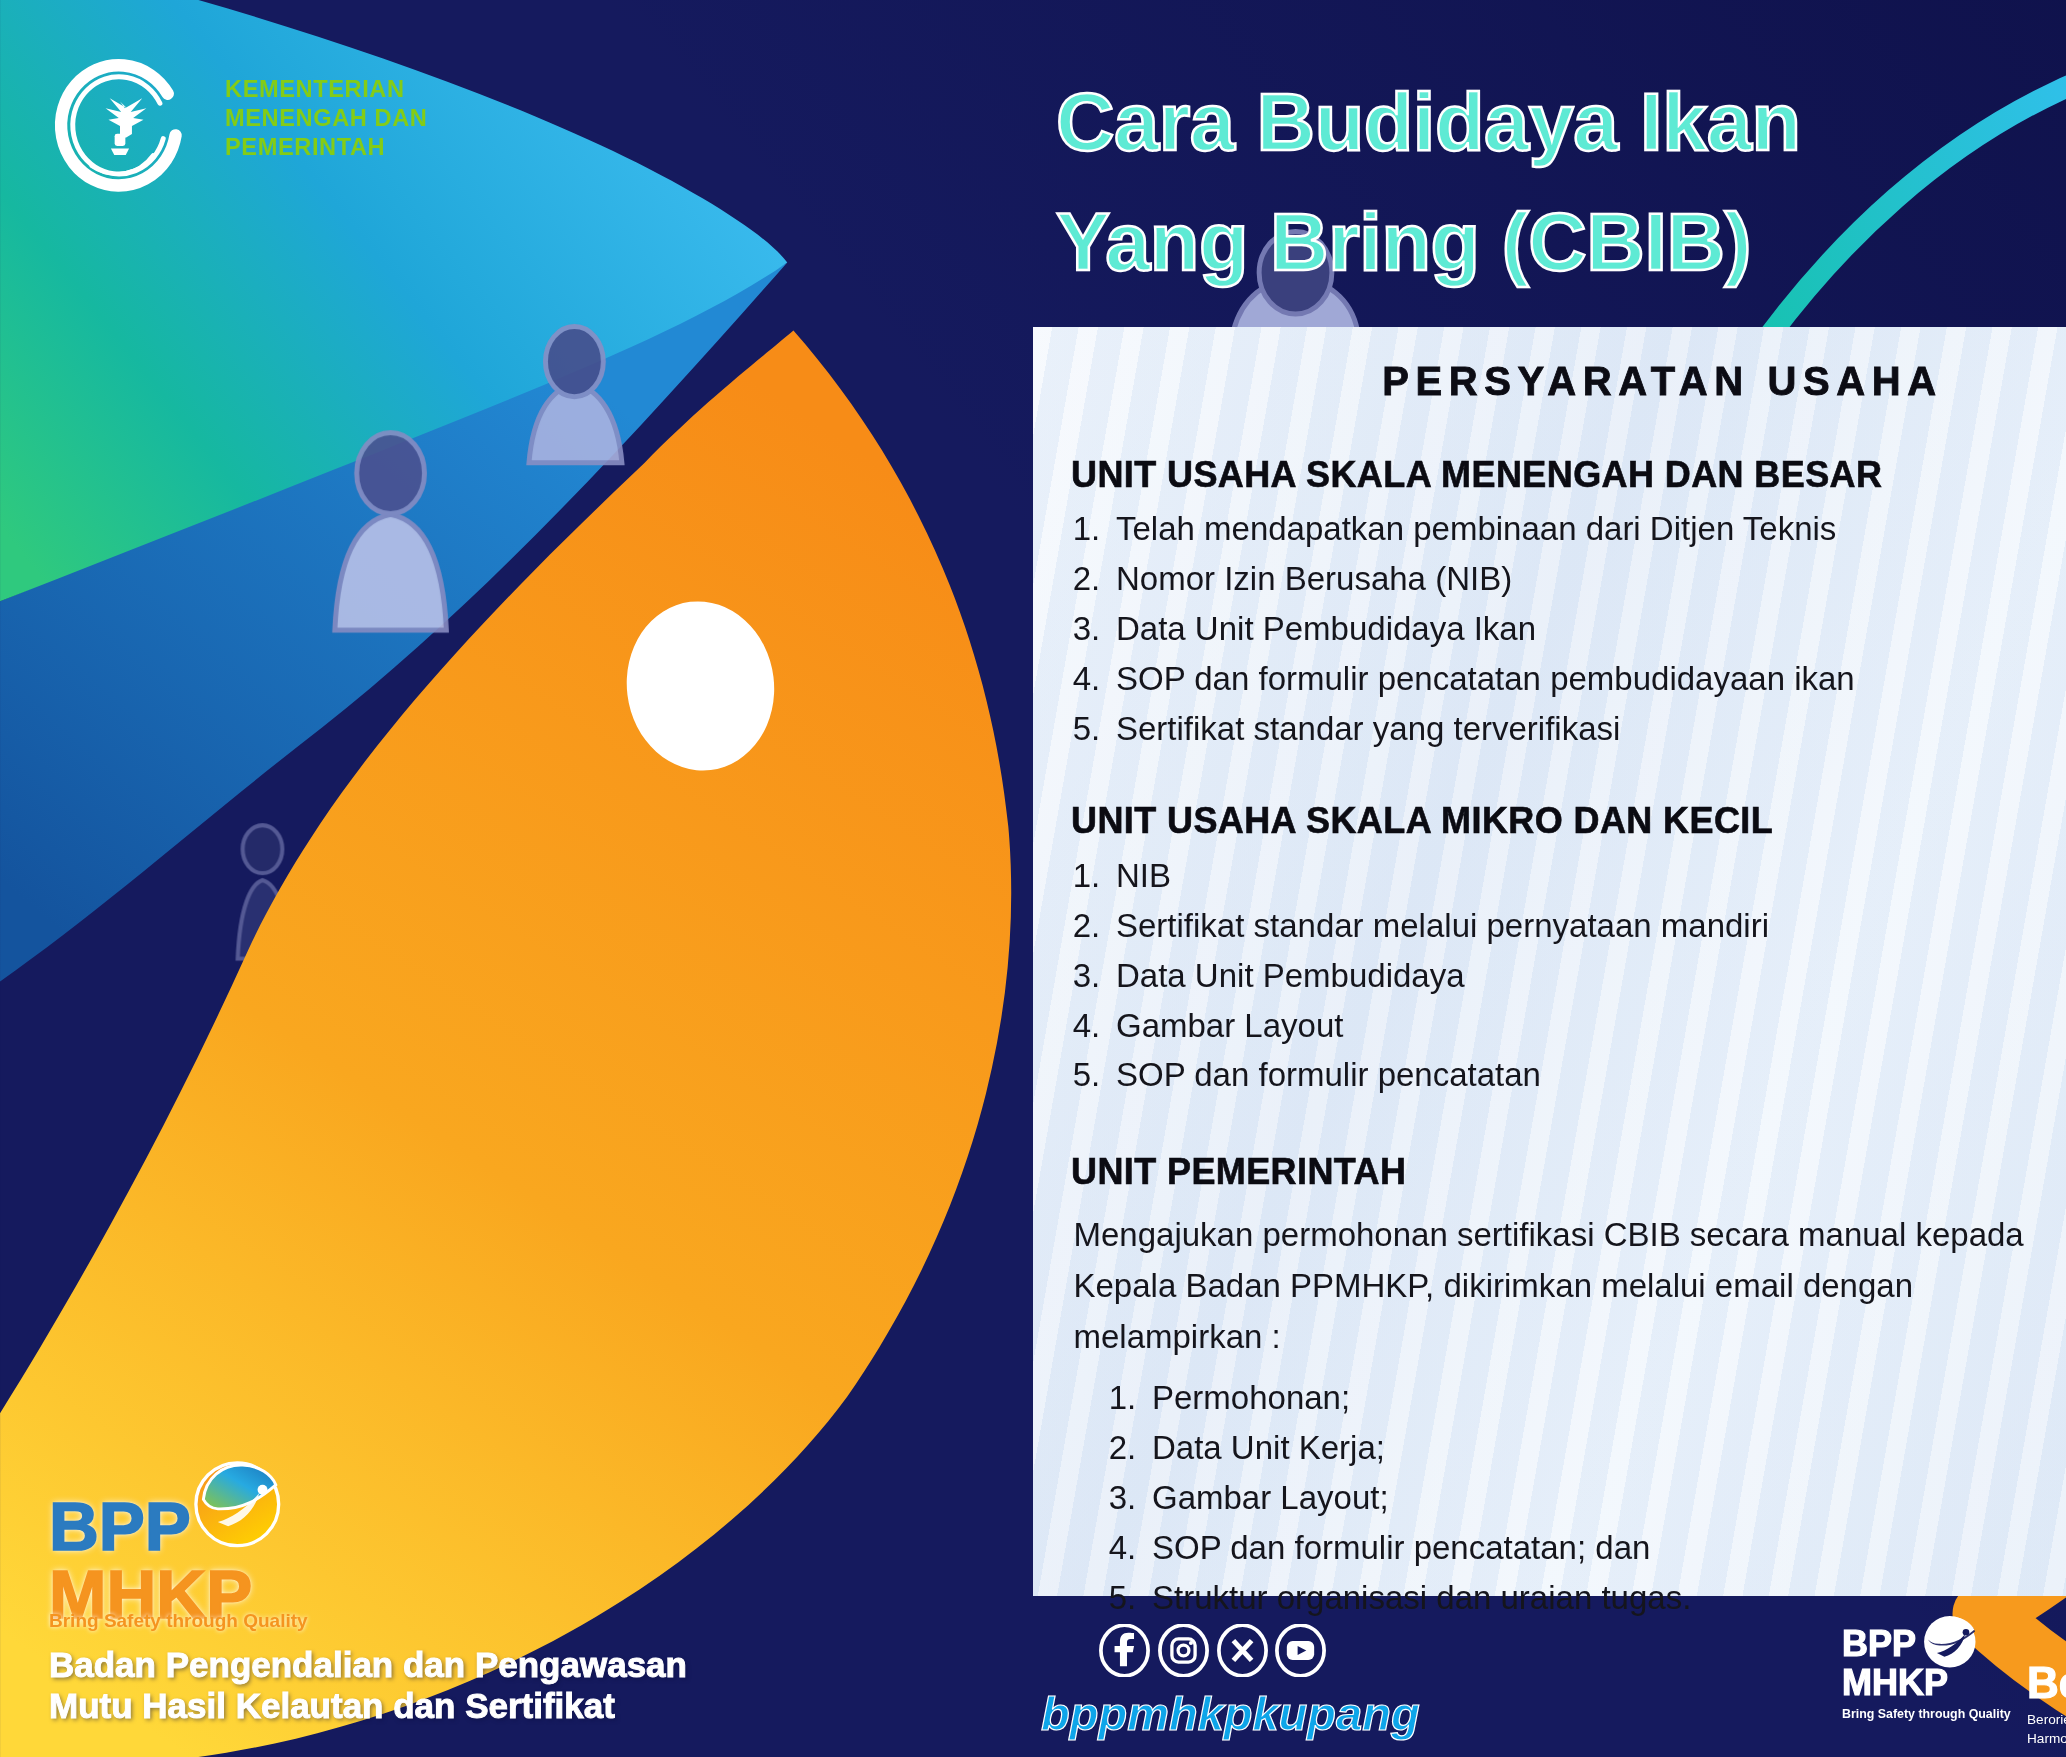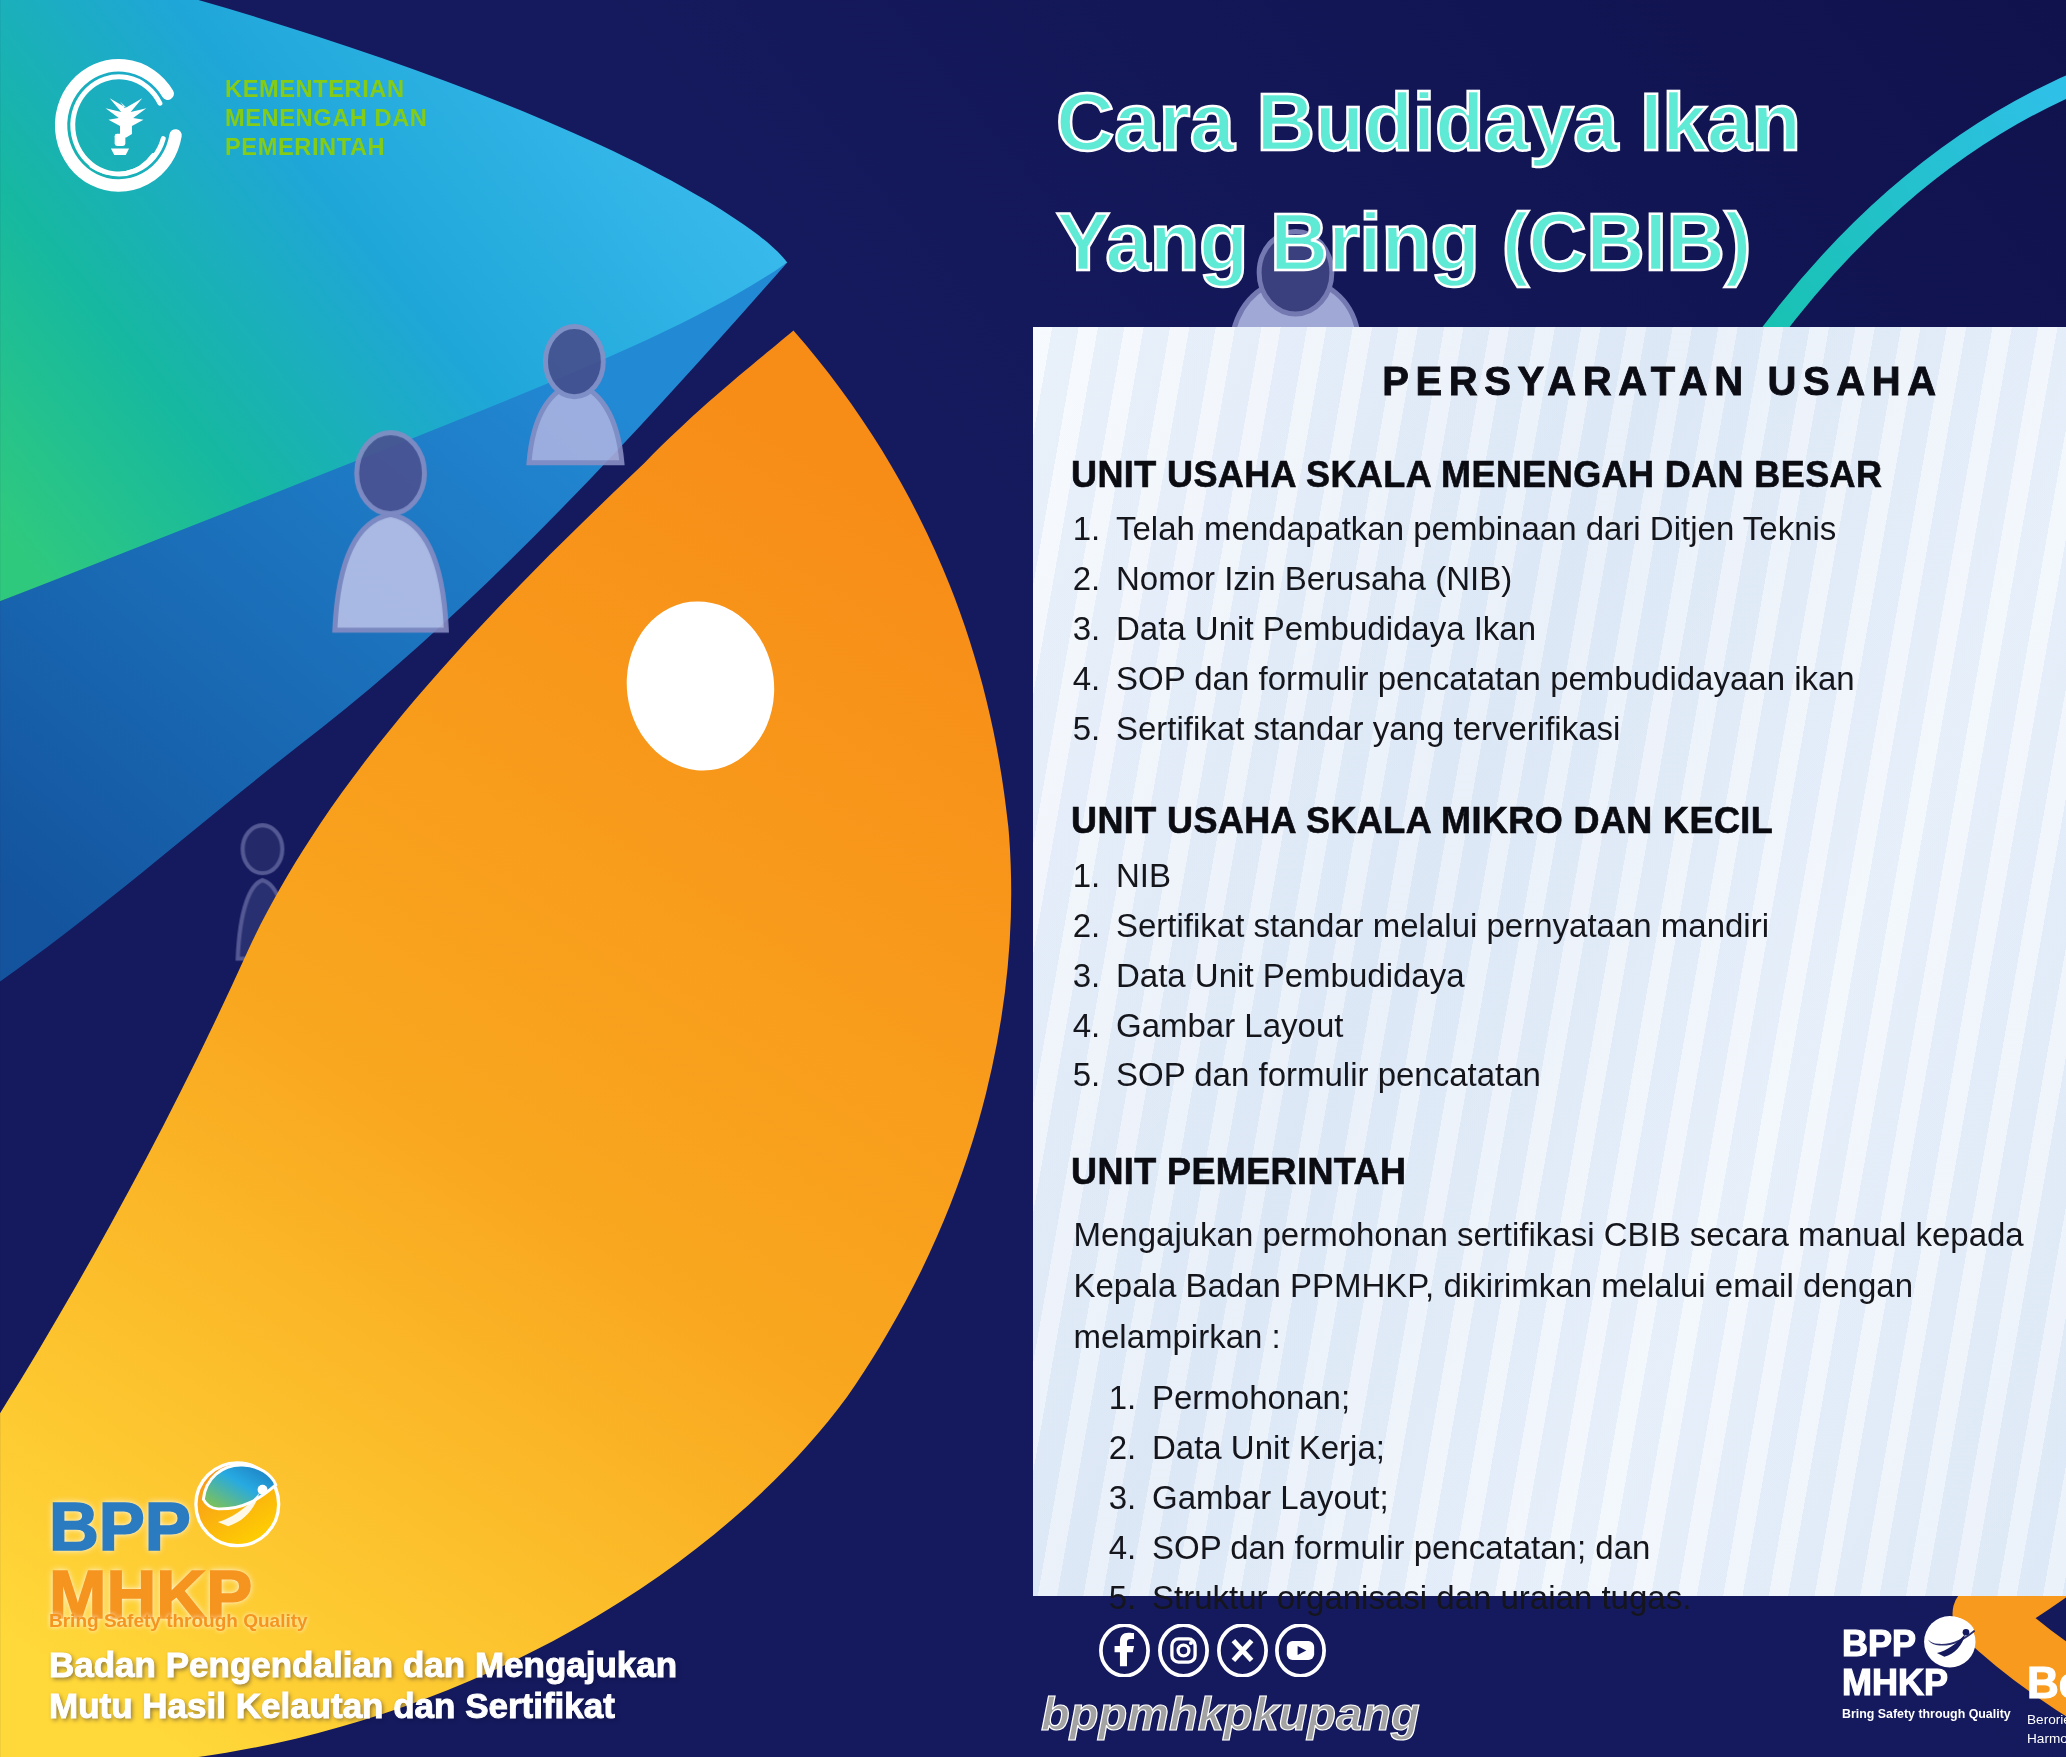--- a/index.html
+++ b/index.html
@@ -57,21 +57,21 @@
   .bpp-left-line1{left:49px;top:1487px;font-size:69px;font-weight:700;color:#2b7bc0;
     -webkit-text-stroke:1.7px #2b7bc0;text-shadow:0 0 7.4px rgba(255,255,255,.95),0 0 2.5px rgba(255,255,255,.9);z-index:3;}
   .bpp-left-line2{left:49px;top:1555px;font-size:69px;font-weight:700;color:#f5941f;
     -webkit-text-stroke:1.7px #f5941f;text-shadow:0 0 7.4px rgba(255,255,255,.95),0 0 2.5px rgba(255,255,255,.9);z-index:3;}
   .bpp-left-tag{left:49px;top:1610px;font-size:19px;font-weight:700;color:#f5941f;
     text-shadow:0 0 4.1px rgba(255,255,255,.95);z-index:3;}
   .agency{left:49px;top:1644px;font-size:35px;font-weight:700;color:#ffffff;line-height:41px;
     -webkit-text-stroke:1px #ffffff;text-shadow:1.7px 1.7px 4.1px rgba(10,12,60,.5);z-index:3;}
   .social-row{left:1098px;top:1624px;display:flex;gap:5.8px;z-index:3;}
   .handle{left:1041px;top:1686px;width:347px;text-align:center;font-size:47px;font-weight:700;
-    font-style:italic;color:#a3a3a3;-webkit-text-stroke:1.2px #ffffff;z-index:3;}
+    font-style:italic;color:#0ea5e9;-webkit-text-stroke:1.2px #ffffff;z-index:3;}
   .bpp-right-line1{left:1842px;top:1623px;font-size:36px;font-weight:700;color:#ffffff;
     -webkit-text-stroke:1.2px #ffffff;z-index:3;}
   .bpp-right-line2{left:1842px;top:1662px;font-size:36px;font-weight:700;color:#ffffff;
     -webkit-text-stroke:1.2px #ffffff;z-index:3;}
   .bpp-right-tag{left:1842px;top:1707px;font-size:12.4px;font-weight:700;color:#ffffff;z-index:3;}
   .berakhlak-title{left:2027px;top:1658px;font-size:44px;font-weight:700;color:#ffffff;
     -webkit-text-stroke:1.2px #ffffff;z-index:3;}
   .berakhlak-sub{left:2027px;top:1710px;font-size:13.6px;color:#ffffff;line-height:19px;z-index:3;}
   svg{display:block;}
 </style>
@@ -240,21 +240,21 @@
   </defs>
   <circle cx="107" cy="107" r="100" fill="url(#fishOr)" stroke="#ffffff" stroke-width="8"></circle>
   <path d="M25,95 C30,45 70,10 120,12 C160,14 190,35 200,60 C160,95 120,120 60,118 C45,117 32,108 25,95 Z" fill="url(#fishGr)" stroke="#ffffff" stroke-width="7"></path>
   <path d="M60,150 C95,140 130,115 160,80 C150,120 120,150 85,160 Z" fill="#ffffff" opacity="0.9"></path>
   <circle cx="168" cy="72" r="12" fill="#ffffff"></circle>
 </svg>
 <div class="abs bpp-left-line2">MHKP</div>
 <div class="abs bpp-left-tag">Bring Safety through Quality</div>
 
 <div class="abs agency">
-  <div>Badan Pengendalian dan Mengajukan</div>
+  <div>Badan Pengendalian dan Pengawasan</div>
   <div>Mutu Hasil Kelautan dan Sertifikat</div>
 </div>
 
 <div class="abs social-row">
   <svg width="53" height="53" viewBox="0 0 128 128">
     <ellipse cx="64" cy="64" rx="57" ry="61" fill="none" stroke="#ffffff" stroke-width="9"></ellipse>
     <path fill="#ffffff" d="M70,102 V68 h14 l3,-15 H70 v-9 c0,-5 2,-8 9,-8 h8 V22 c-2,0 -8,-1 -14,-1 c-13,0 -20,8 -20,21 v11 H40 v15 h13 v34 z"></path>
   </svg>
   <svg width="53" height="53" viewBox="0 0 128 128">
     <ellipse cx="64" cy="64" rx="57" ry="61" fill="none" stroke="#ffffff" stroke-width="9"></ellipse>

